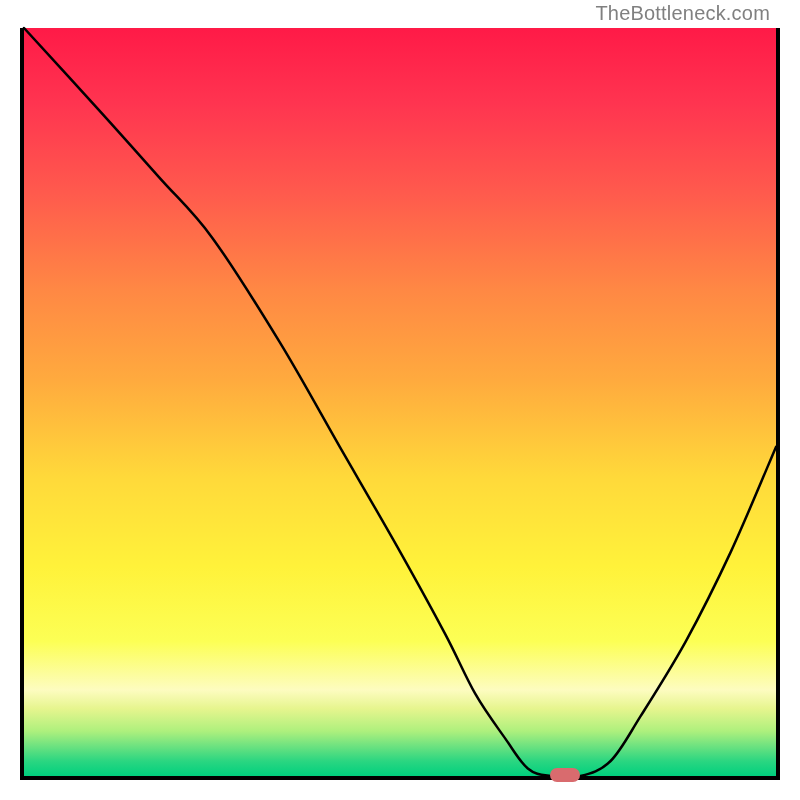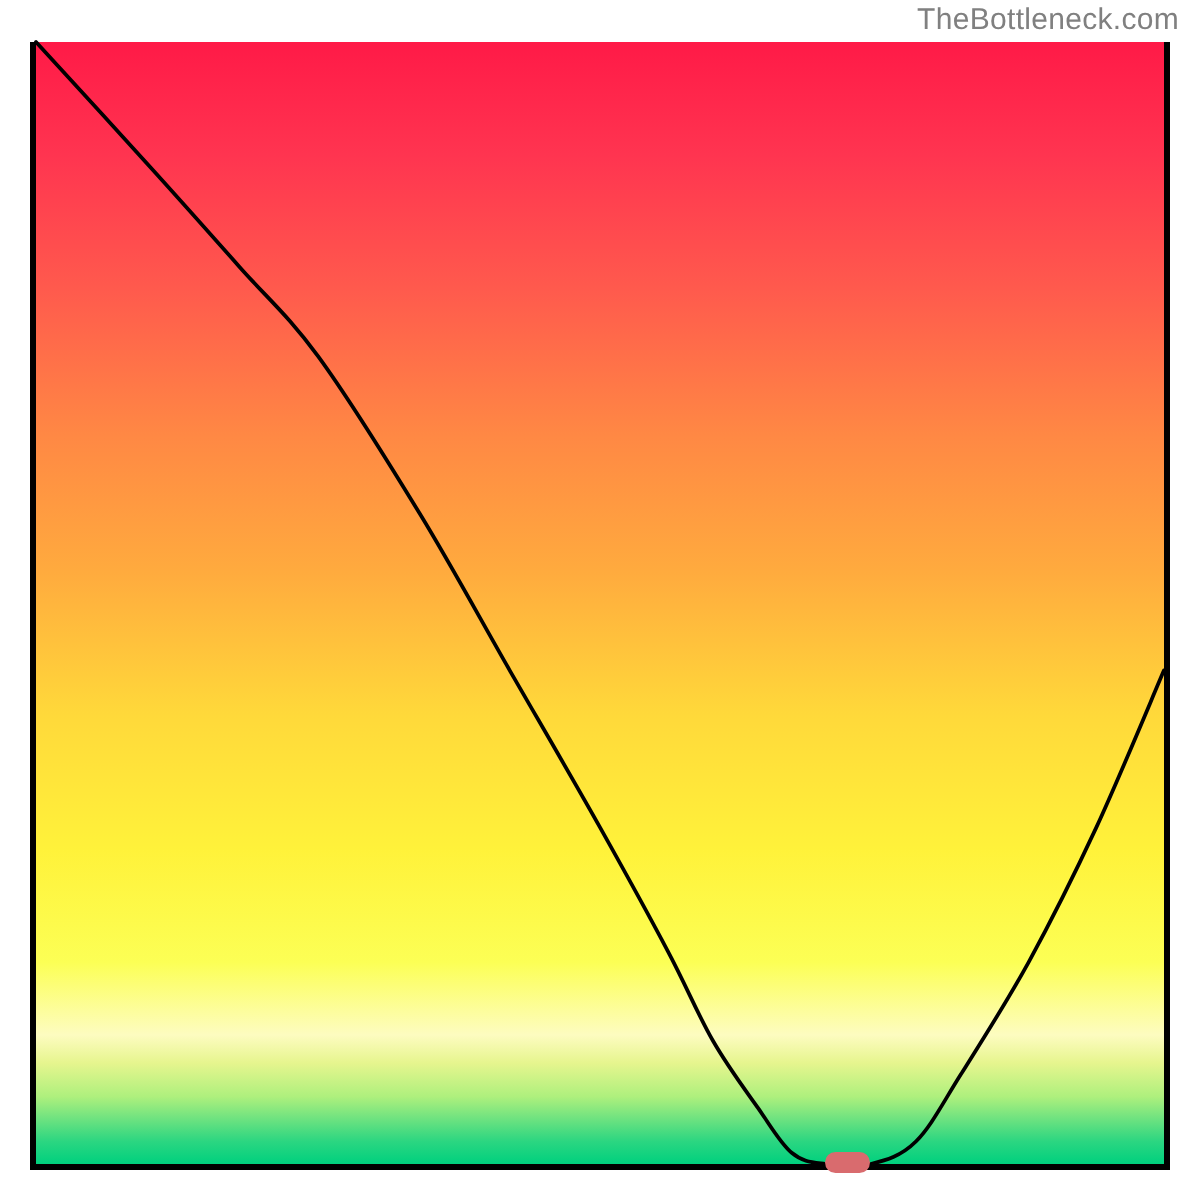--- a/index.html
+++ b/index.html
@@ -11,21 +11,21 @@
     font-family: Arial, Helvetica, sans-serif;
   }
   .container {
     position: relative;
     width: 800px;
     height: 800px;
   }
   .watermark {
     position: absolute;
     top: 2px;
-    right: 14px;
+    right: 30px;
     font-size: 20px;
     color: #808080;
     letter-spacing: 0.2px;
     font-weight: 400;
   }
   .plot-frame {
     position: absolute;
     left: 20px;
     top: 28px;
     width: 760px;

